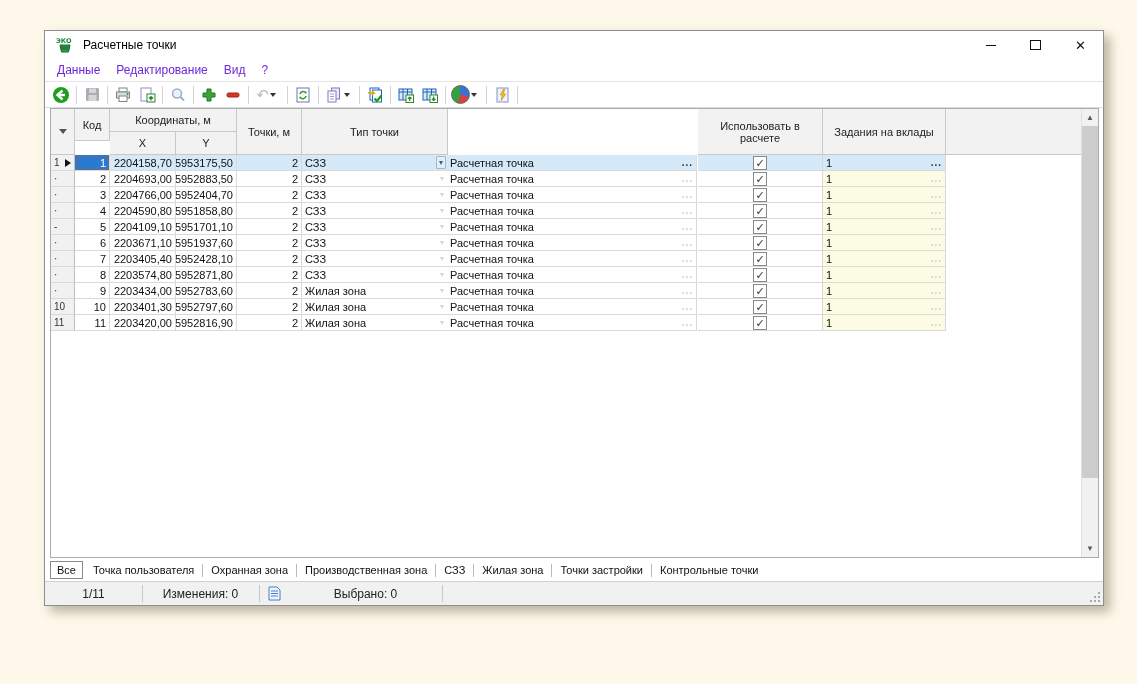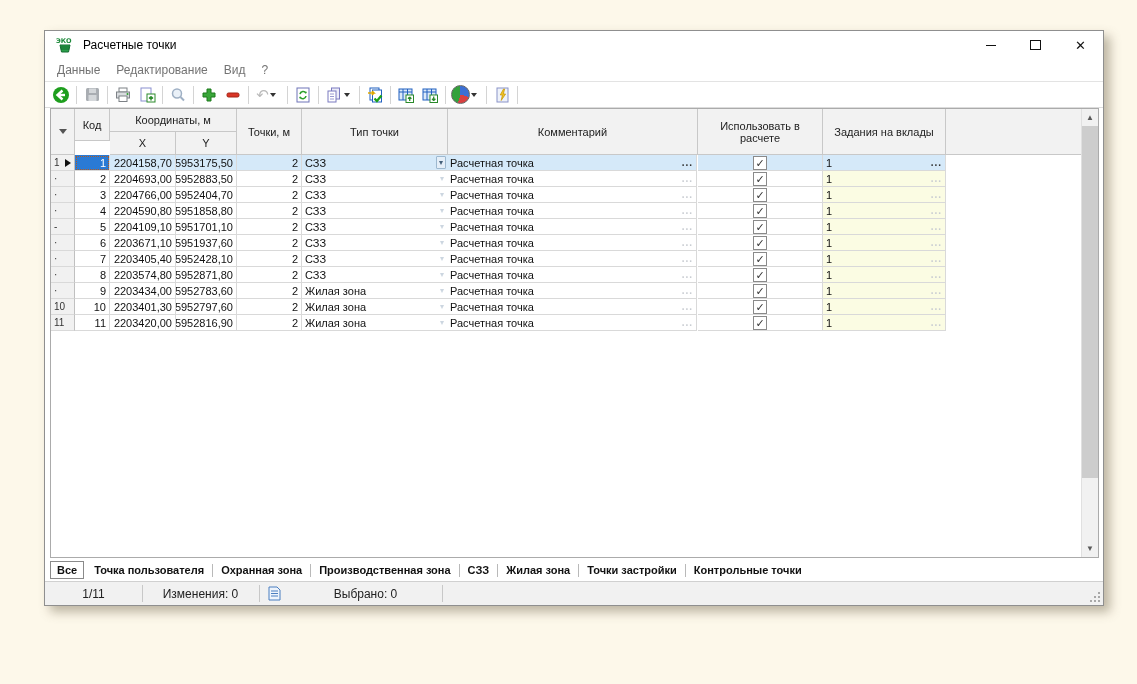--- a/index.html
+++ b/index.html
@@ -18,21 +18,21 @@
   
   .titlebar{position:absolute;left:0;top:0;right:0;height:28px;background:#fff;display:flex;align-items:center;}
   .app-icon{width:18px;height:18px;margin-left:11px;flex:0 0 auto;}
   .title-text{margin-left:9px;font-size:12px;color:#000;}
   .caption-buttons{margin-left:auto;display:flex;height:100%;}
   .capbtn{width:45px;height:100%;display:flex;align-items:center;justify-content:center;font-size:13px;color:#111;}
   .glyph-min{width:10px;height:1px;background:#111;}
   .glyph-max{width:9px;height:8px;border:1px solid #111;}
   
   .menubar{position:absolute;left:0;top:28px;right:0;height:22px;background:#fff;display:flex;align-items:center;padding-left:4px;}
-  .menu-item{font-size:12px;color:#737373;padding:2px 8px;}
+  .menu-item{font-size:12px;color:#6d28d9;padding:2px 8px;}
   
   .toolbar{position:absolute;left:0;top:50px;right:0;height:27px;background:#fff;border-top:1px solid #e3e3e3;border-bottom:1px solid #dcdcdc;display:flex;align-items:center;padding-left:4px;box-sizing:border-box;}
   .tbtn{width:24px;height:22px;display:flex;align-items:center;justify-content:center;border-radius:2px;}
   .tbtn svg{display:block;}
   .tsep{width:1px;height:18px;background:#d4d4d4;margin:0 3px;}
   .dd{width:0;height:0;border-left:3px solid transparent;border-right:3px solid transparent;border-top:4px solid #333;margin:0 4px 0 1px;}
   .undo-char{font-size:15px;color:#b9b9b9;line-height:1;}
   .pie{width:17px;height:17px;border-radius:50%;background:conic-gradient(#3b6fd4 0 30%, #d94040 30% 55%, #33a13c 55% 100%);border:1px solid #666;}
   
   .gridwrap{position:absolute;left:5px;top:77px;width:1049px;height:450px;background:#fff;border:1px solid #ababab;box-sizing:border-box;overflow:hidden;}
@@ -61,21 +61,21 @@
   .grow.sel .ell{color:#333;}
   .cb{width:12px;height:12px;border:1px solid #8a8a8a;background:#fff;display:flex;align-items:center;justify-content:center;font-size:11px;color:#333;line-height:10px;}
   .row-arrow{width:0;height:0;border-top:4px solid transparent;border-bottom:4px solid transparent;border-left:6px solid #111;}
   .ind-filter{width:0;height:0;border-left:4px solid transparent;border-right:4px solid transparent;border-top:5px solid #555;}
   
   .vscroll{position:absolute;top:0;right:0;width:17px;bottom:0;background:#f1f1f1;border-left:1px solid #e0e0e0;box-sizing:border-box;}
   .vbtn{position:absolute;left:0;width:16px;height:17px;display:flex;align-items:center;justify-content:center;font-size:8px;color:#5a5a5a;}
   .vthumb{position:absolute;left:0;width:16px;top:17px;height:352px;background:#cdcdcd;}
   
   .tabstrip{position:absolute;left:5px;top:527px;width:1049px;height:24px;background:#fff;display:flex;align-items:center;}
-  .tab{font-size:11px;color:#111;padding:3px 8px;position:relative;font-weight:bold;}
+  .tab{font-size:11px;color:#111;padding:3px 8px;position:relative;}
   .tab.active{border:1px solid #8a8a8a;background:#fff;padding:2px 6px;margin-right:2px;}
   .tabsep{width:1px;height:13px;background:#b9b9b9;}
   
   .statusbar{position:absolute;left:0;right:0;bottom:0;height:23px;background:#f1f1f1;border-top:1px solid #d0d0d0;font-size:12px;color:#222;}
   .spanel{position:absolute;top:0;bottom:0;display:flex;align-items:center;justify-content:center;}
   .ssep{position:absolute;top:3px;bottom:3px;width:1px;background:#c8c8c8;}
   .grip{position:absolute;right:3px;bottom:3px;width:12px;height:12px;}
   .grip i{position:absolute;width:2px;height:2px;background:#a8a8a8;}
 </style>
 </head>
@@ -230,21 +230,20 @@
 
       <div class="hcell" style="left:0;top:0;width:24px;height:46px;">
           <span class="ind-filter"></span>
         </div>
       <div class="hcell" style="left:24px;top:0;width:35px;height:32px;">Код</div>
       <div class="hcell" style="left:59px;top:0;width:127px;height:23px;">Координаты, м</div>
       <div class="hcell" style="left:59px;top:23px;width:66px;height:23px;">X</div>
       <div class="hcell" style="left:125px;top:23px;width:61px;height:23px;">Y</div>
       <div class="hcell" style="left:186px;top:0;width:65px;height:46px;">Точки, м</div>
       <div class="hcell" style="left:251px;top:0;width:146px;height:46px;">Тип точки</div>
-      <div class="hcell" style="left:397px;top:0;width:250px;height:46px;">Комментарий</div>
       <div class="hcell" style="left:647px;top:0;width:125px;height:46px;padding:16px 14px;">Использовать в расчете</div>
       <div class="hcell" style="left:772px;top:0;width:123px;height:46px;">Задания на вклады</div>
       <div class="hcell" style="left:895px;top:0;width:135px;height:46px;border-right:none;"></div>
 
       <div id="rows">
           <div class="grow sel" style="top: 46px;">
             <div class="c c-ind">
               <span>1</span>
               <span class="row-arrow"></span>
             </div>

